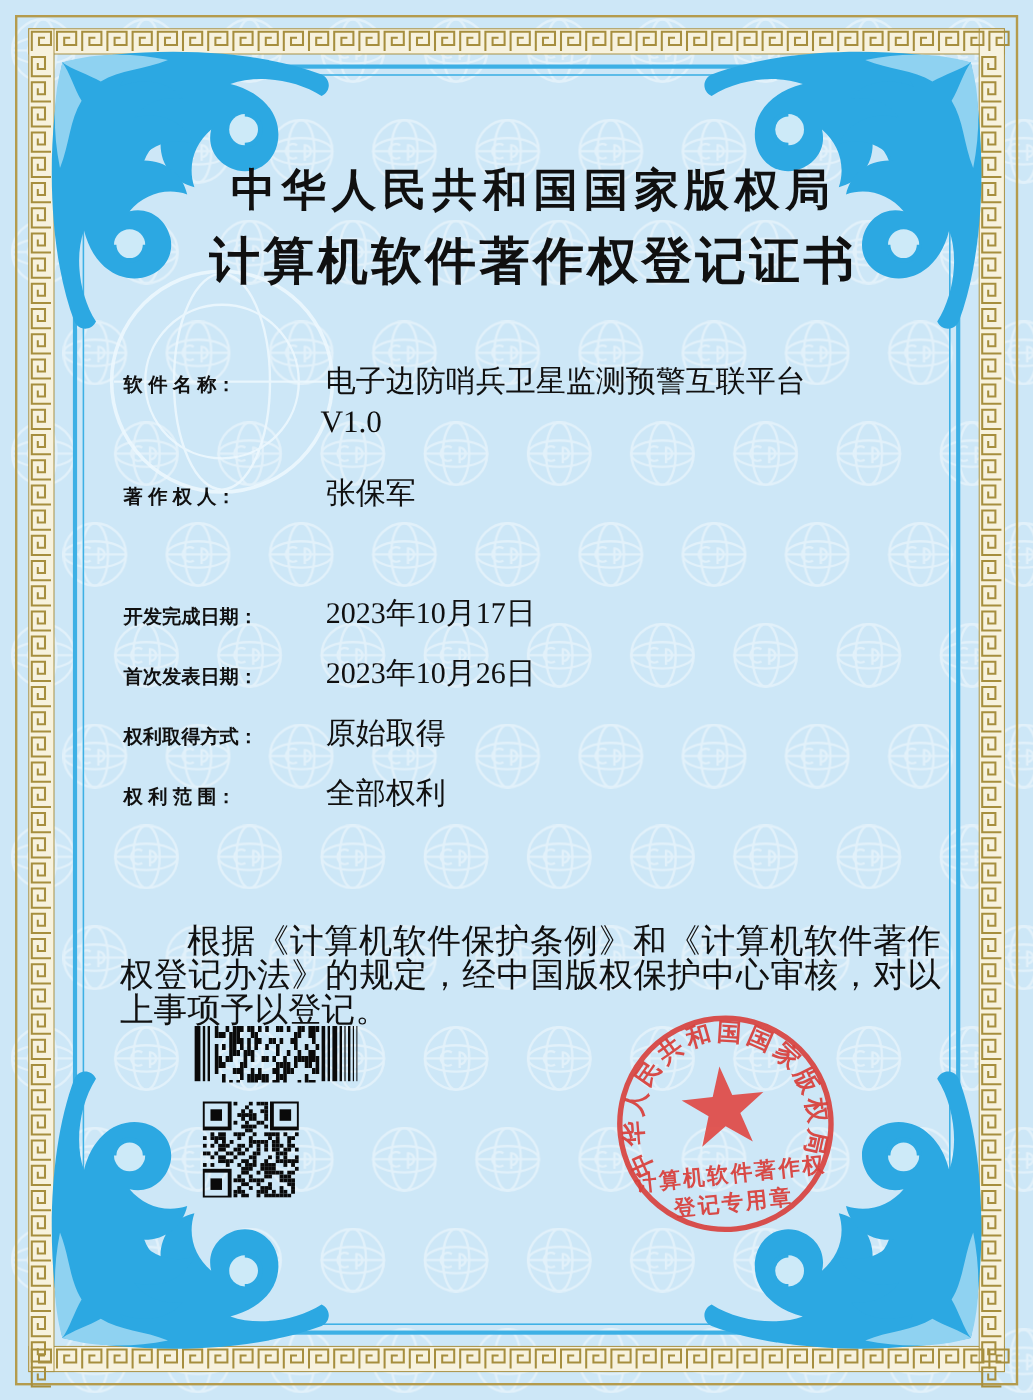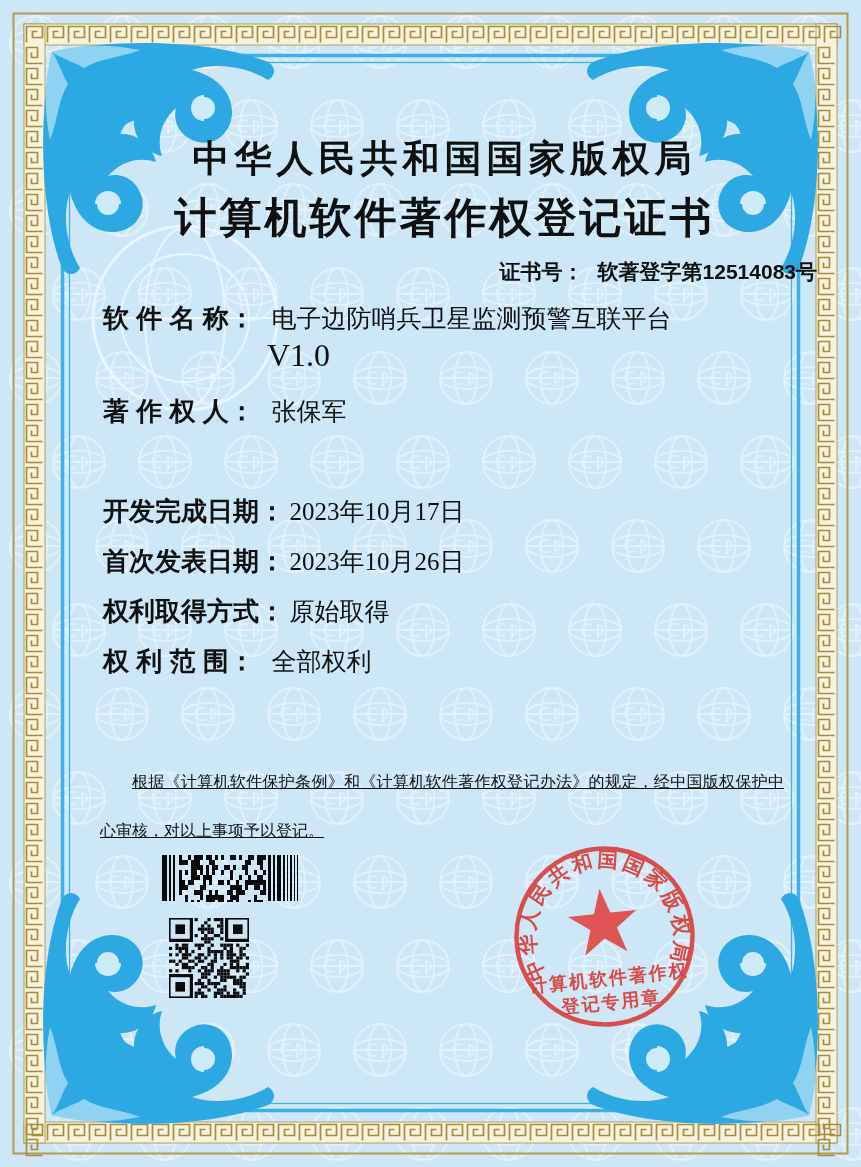--- a/index.html
+++ b/index.html
@@ -6,29 +6,29 @@
   .page{position:relative;width:861px;height:1167px;margin:0 auto;background:#cde7f7;
         overflow:hidden;font-family:"Liberation Sans",sans-serif;color:#101010;padding-left:28px;}
   svg.bg{position:absolute;left:0;top:0;}
   .authority{position:absolute;top:134px;left:0;right:0;text-align:center;
              font-size:37px;font-weight:bold;letter-spacing:5px;}
   .doc-title{position:absolute;top:190px;left:0;right:0;text-align:center;
              font-size:42px;font-weight:bold;letter-spacing:3px;}
   .certno{position:absolute;top:258px;right:72px;font-size:21px;font-weight:bold;}
   .certno .cv{margin-left:14px;}
   .field-row{position:absolute;left:103px;white-space:nowrap;}
-  .flabel{display:inline-block;min-width:164px;font-size:26px;font-weight:bold;}
+  .flabel{display:inline-block;min-width:164px;font-size:16px;font-weight:bold;}
   .fvalue{display:inline-block;font-size:25px;font-weight:500;
           font-family:"Liberation Serif","Liberation Sans",serif;text-align:center;}
   .row-0{top:301px}.row-1{top:394px}.row-2{top:494px}.row-3{top:544px}
   .row-4{top:594px}.row-5{top:644px}.row-6{top:693px}
-  .version{position:absolute;left:267px;top:337px;font-size:32px;
+  .version{position:absolute;left:267px;top:337px;font-size:26px;
            font-family:"Liberation Serif","Liberation Sans",serif;}
-  .statement{position:absolute;left:100px;top:741px;width:684px;font-size:16px;
-             line-height:49px;text-indent:2em;text-align:justify;font-weight:500;text-decoration:underline;}
+  .statement{position:absolute;left:100px;top:741px;width:684px;font-size:28px;
+             line-height:29px;text-indent:2em;text-align:justify;font-weight:500;}
   .issue-date{position:absolute;left:521px;top:1017px;font-size:27px;font-weight:600;
               letter-spacing:1px;font-family:"Liberation Serif","Liberation Sans",serif;}
   #barcode-svg{position:absolute;left:162px;top:855px;}
   #qr-svg{position:absolute;left:169px;top:918px;}
   #seal-svg{position:absolute;left:511px;top:843px;transform:rotate(-6deg);}
 </style>
 </head>
 <body>
 
 <div class="page">
@@ -424,23 +424,20 @@
       <use href="#corner"></use>
       <use href="#corner" transform="translate(861,0) scale(-1,1)"></use>
       <use href="#corner" transform="translate(0,1167) scale(1,-1)"></use>
       <use href="#corner" transform="translate(861,1167) scale(-1,-1)"></use>
     </g>
   </svg>
 
   <div class="authority">中华人民共和国国家版权局</div>
   <div class="doc-title">计算机软件著作权登记证书</div>
 
-  <div class="certno">
-    <span>证书号：</span><span class="cv">软著登字第12514083号</span>
-  </div>
 
   <div class="field-row row-0">
     <span class="flabel">软 件 名 称：</span>
     <span class="fvalue">电子边防哨兵卫星监测预警互联平台</span>
   </div>
   <div class="version">V1.0</div>
 
   <div class="field-row row-1">
     <span class="flabel">著 作 权 人：</span>
     <span class="fvalue">张保军</span>

